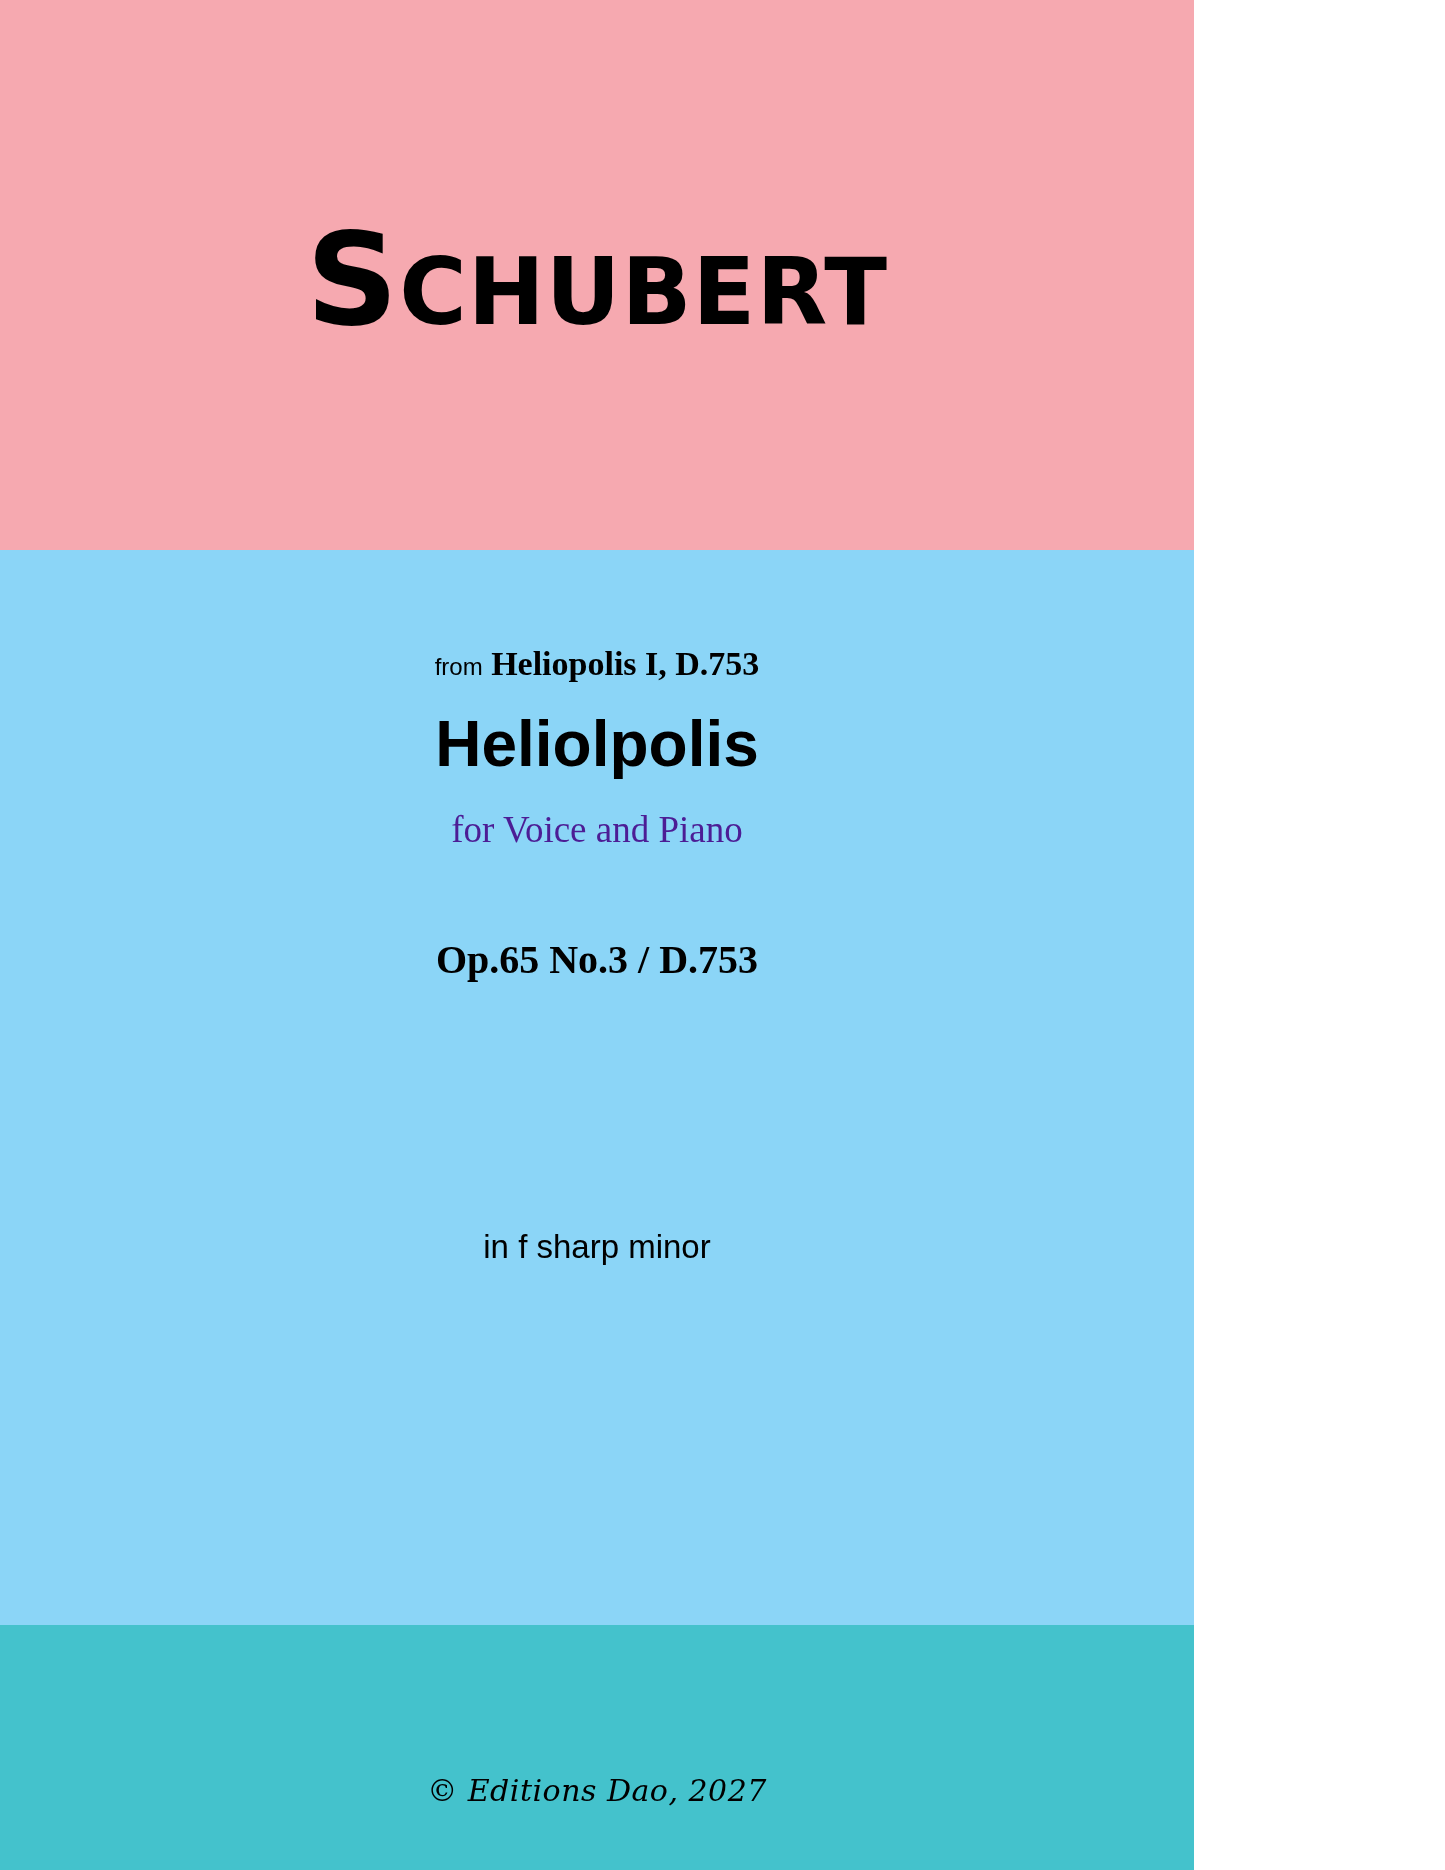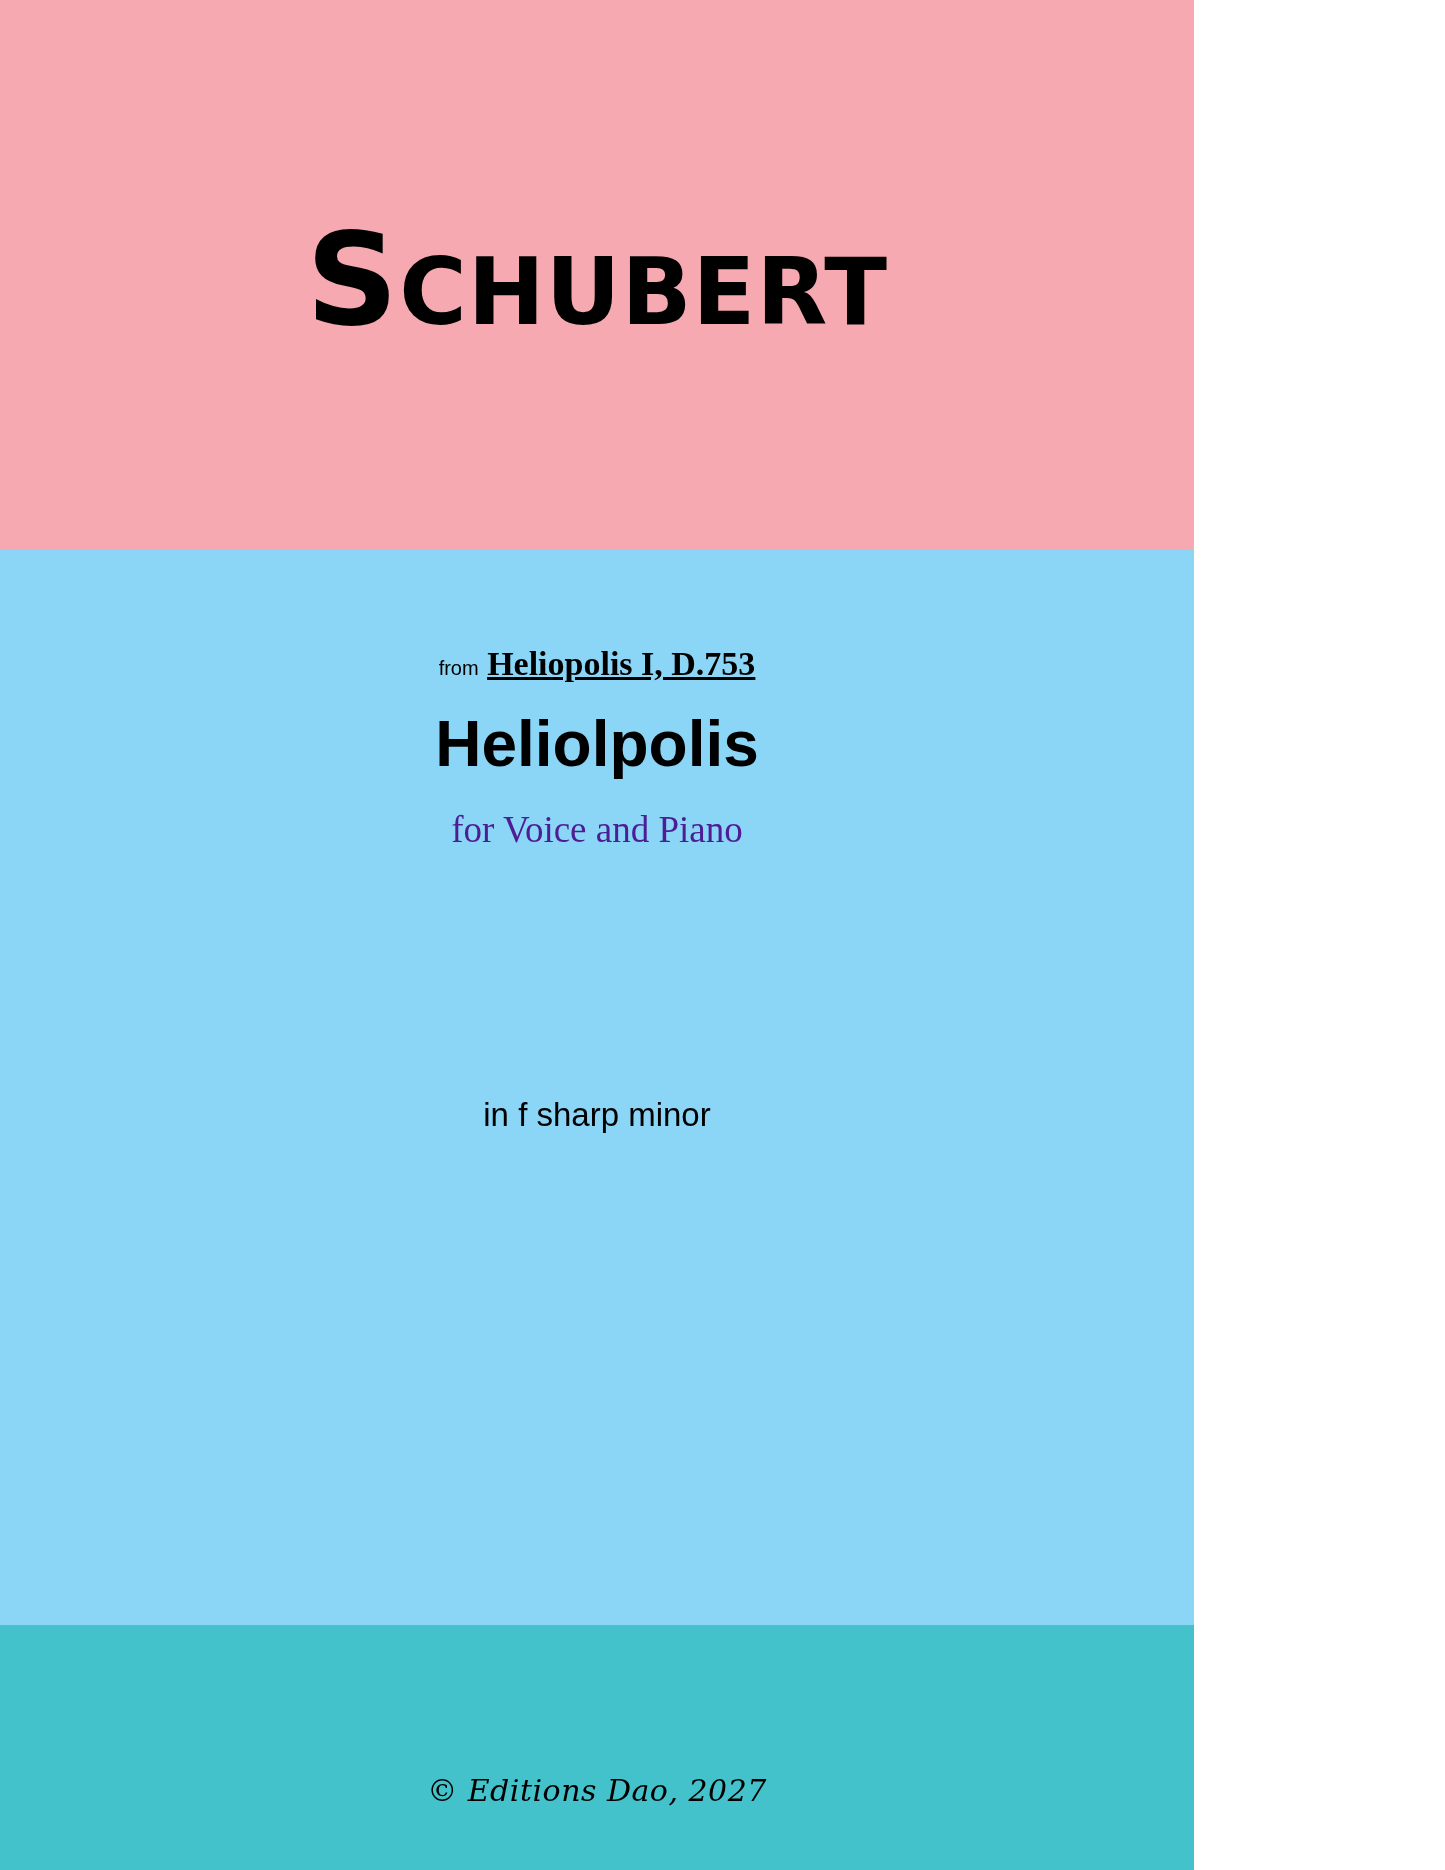--- a/index.html
+++ b/index.html
@@ -53,26 +53,25 @@
     text-align: center;
   }
   .from-line {
     margin-top: 95px;
     font-family: "Liberation Serif", serif;
     font-size: 34px;
     color: #000;
   }
   .from-line .from-word {
     font-family: "Liberation Sans", sans-serif;
-    font-size: 20px;
+    font-size: 24px;
     font-weight: normal;
   }
   .from-line .src {
     font-weight: bold;
-    text-decoration: underline;
   }
   .main-title {
     margin-top: 28px;
     font-family: "Liberation Sans", sans-serif;
     font-weight: bold;
     font-size: 64px;
     color: #000;
     line-height: 1.05;
   }
   .subtitle {
@@ -129,20 +128,21 @@
 
     <div class="from-line">
       <span class="from-word">from</span>
       <span class="src">Heliopolis I, D.753</span>
     </div>
 
     <div class="main-title">Heliolpolis</div>
 
     <div class="subtitle">for Voice and Piano</div>
 
+    <div class="opus">Op.65 No.3 / D.753</div>
 
     <div class="key-line">in f sharp minor</div>
 
   </div>
 
   <div class="band-footer">
     <div class="copyright">© Editions Dao, 2027</div>
   </div>
 
 </div>

